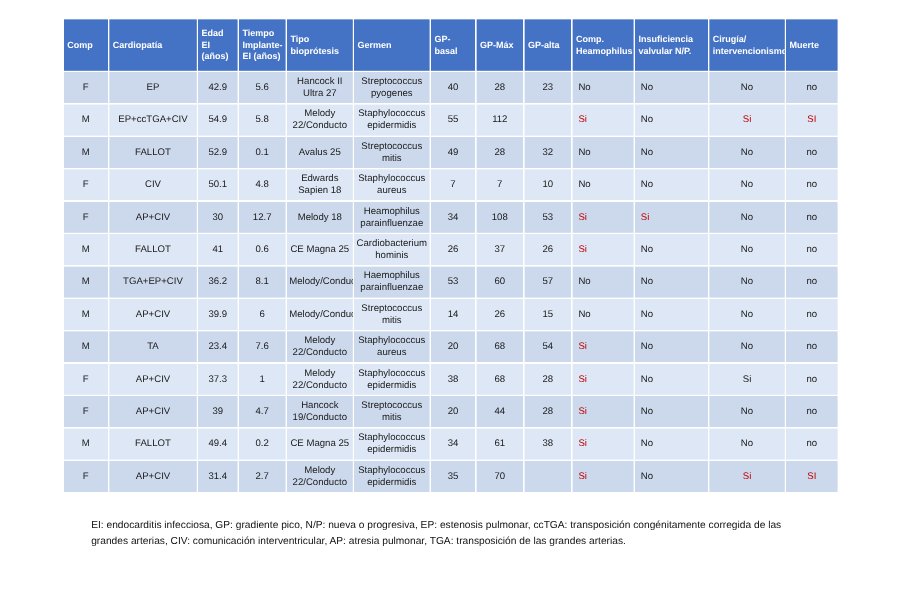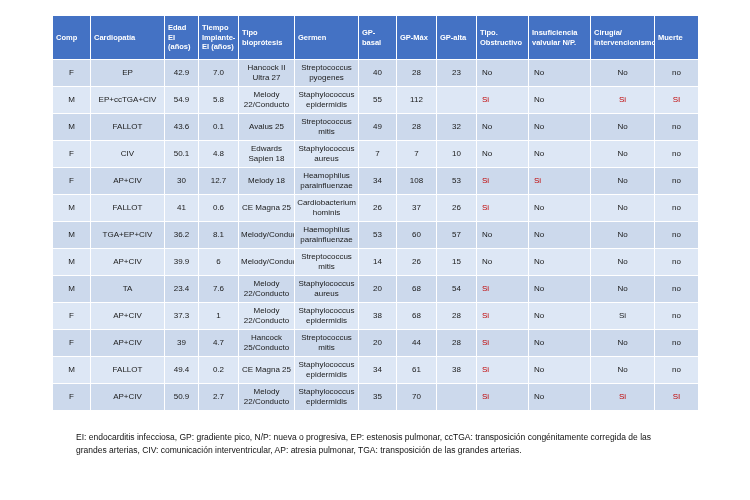--- a/index.html
+++ b/index.html
@@ -80,32 +80,32 @@
       <tr>
           <th>Comp</th>
           <th>Cardiopatía</th>
           <th>Edad EI (años)</th>
           <th>Tiempo Implante-EI (años)</th>
           <th>Tipo bioprótesis</th>
           <th>Germen</th>
           <th>GP-basal</th>
           <th>GP-Máx</th>
           <th>GP-alta</th>
-          <th>Tipo. Obstructivo</th>
+          <th>Comp. Heamophilus</th>
           <th>Insuficiencia valvular N/P.</th>
           <th>Cirugía/ intervencionismo</th>
           <th>Muerte</th>
         </tr>
     </thead>
     <tbody>
         <tr>
           <td>F</td>
           <td>EP</td>
           <td>42.9</td>
-          <td>7.0</td>
+          <td>5.6</td>
           <td>Hancock II Ultra 27</td>
           <td>Streptococcus pyogenes</td>
           <td>40</td>
           <td>28</td>
           <td>23</td>
           <td>No</td>
           <td>No</td>
           <td>No</td>
           <td>no</td>
         </tr>
@@ -120,21 +120,21 @@
           <td>112</td>
           <td></td>
           <td class="red">Si</td>
           <td>No</td>
           <td class="red">Si</td>
           <td class="red">SI</td>
         </tr>
         <tr>
           <td>M</td>
           <td>FALLOT</td>
-          <td>43.6</td>
+          <td>52.9</td>
           <td>0.1</td>
           <td>Avalus 25</td>
           <td>Streptococcus mitis</td>
           <td>49</td>
           <td>28</td>
           <td>32</td>
           <td>No</td>
           <td>No</td>
           <td>No</td>
           <td>no</td>
@@ -242,21 +242,21 @@
           <td class="red">Si</td>
           <td>No</td>
           <td>Si</td>
           <td>no</td>
         </tr>
         <tr>
           <td>F</td>
           <td>AP+CIV</td>
           <td>39</td>
           <td>4.7</td>
-          <td>Hancock 25/Conducto</td>
+          <td>Hancock 19/Conducto</td>
           <td>Streptococcus mitis</td>
           <td>20</td>
           <td>44</td>
           <td>28</td>
           <td class="red">Si</td>
           <td>No</td>
           <td>No</td>
           <td>no</td>
         </tr>
         <tr>
@@ -270,21 +270,21 @@
           <td>61</td>
           <td>38</td>
           <td class="red">Si</td>
           <td>No</td>
           <td>No</td>
           <td>no</td>
         </tr>
         <tr>
           <td>F</td>
           <td>AP+CIV</td>
-          <td>50.9</td>
+          <td>31.4</td>
           <td>2.7</td>
           <td>Melody 22/Conducto</td>
           <td>Staphylococcus epidermidis</td>
           <td>35</td>
           <td>70</td>
           <td></td>
           <td class="red">Si</td>
           <td>No</td>
           <td class="red">Si</td>
           <td class="red">SI</td>

